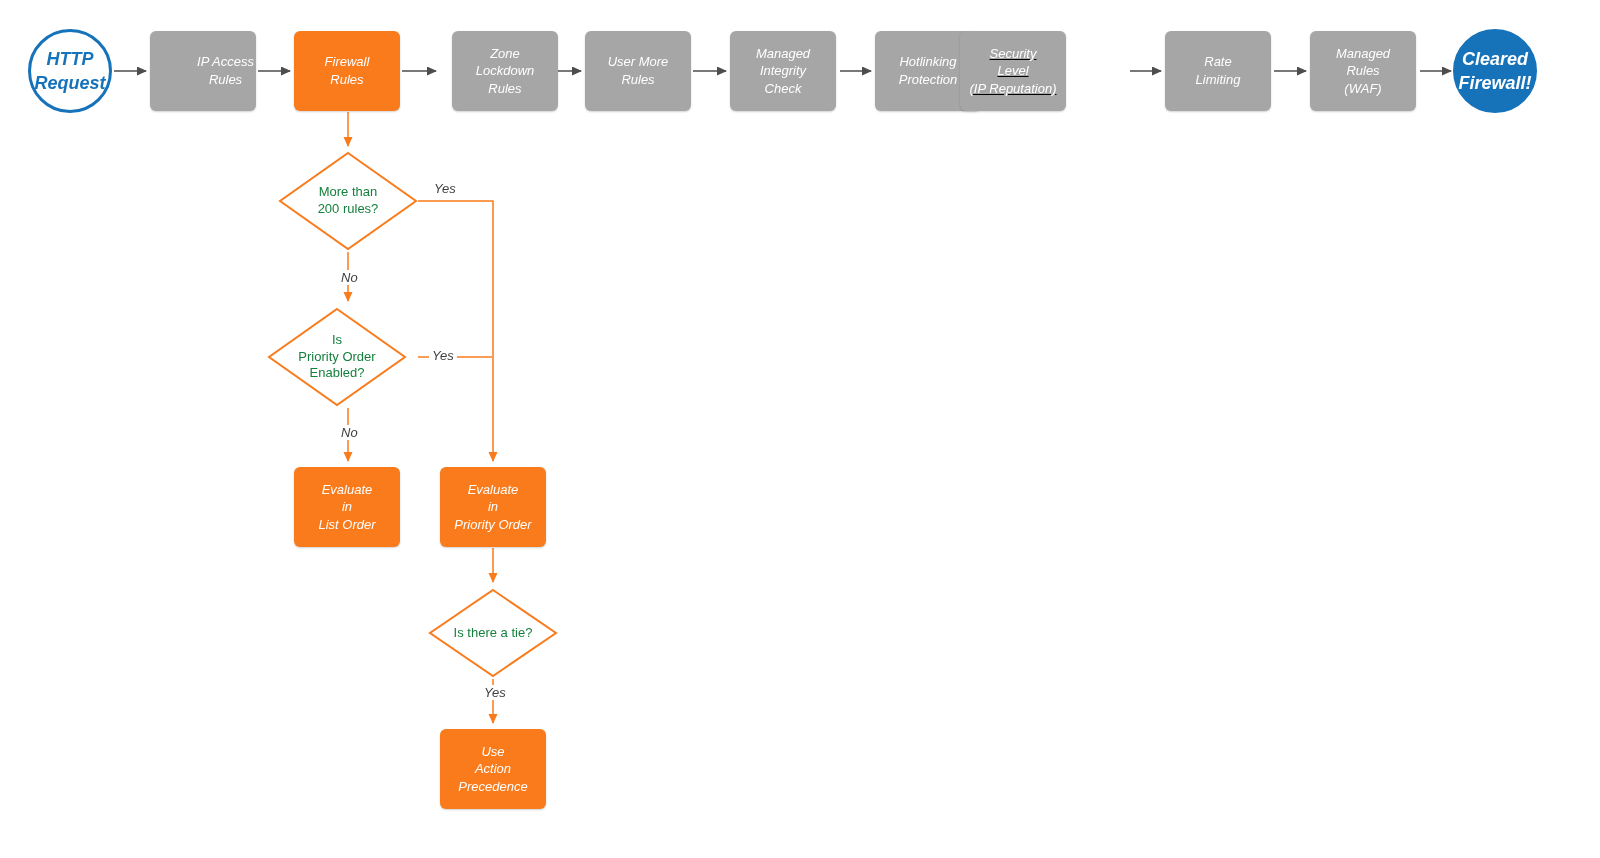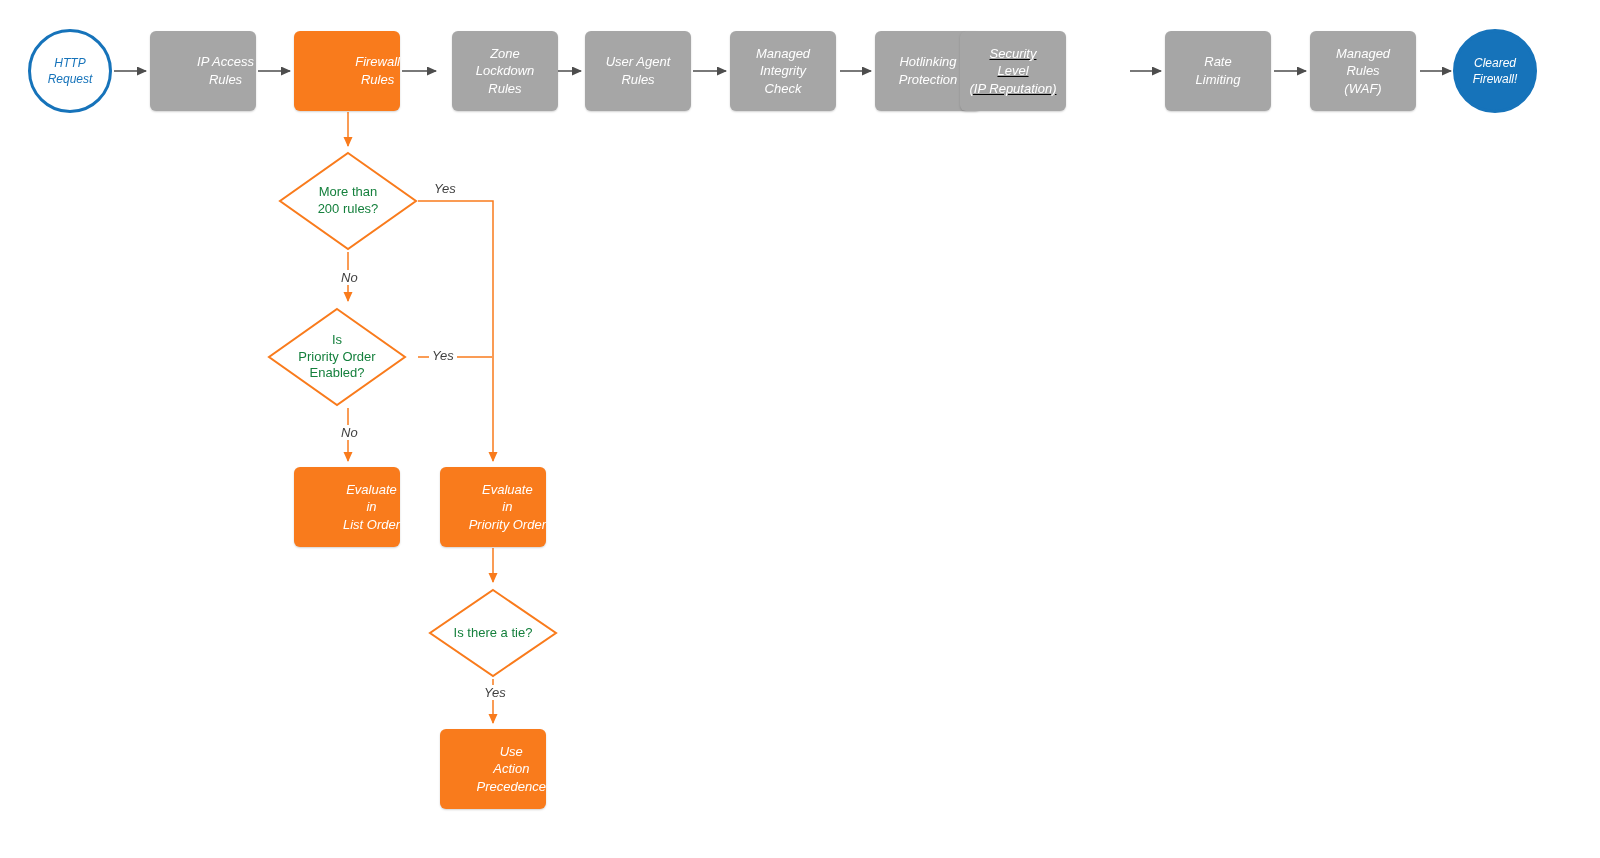--- a/index.html
+++ b/index.html
@@ -17,26 +17,26 @@
     text-align:center;
     box-sizing:border-box;
   }
   .node span{white-space:pre-line;line-height:1.35;}
   .box{
     width:106px;height:80px;border-radius:6px;
     box-shadow:0 1px 2px rgba(0,0,0,.18);
   }
   .box span{color:#ffffff;font-style:italic;font-size:13px;}
   .gray{background:#A6A6A6;}
-  .orange{background:#F97B1C;justify-content:flex-end;}
+  .orange{background:#F97B1C;}
   .circle{
     width:84px;height:84px;border-radius:50%;
     background:#ffffff;border:3px solid #1673BA;
   }
-  .circle span{color:#1673BA;font-weight:normal;font-style:italic;font-size:12px;}
+  .circle span{color:#1673BA;font-weight:bold;font-style:italic;font-size:18px;}
   .circle.end{background:#1673BA;}
   .circle.end span{color:#ffffff;}
   .diamond{position:absolute;}
   .diamond svg{position:absolute;left:0;top:0;width:100%;height:100%;}
   .diamond svg polygon{fill:#ffffff;stroke:#F97B1C;stroke-width:2;}
   .dtext{
     position:absolute;left:0;top:0;right:0;bottom:0;
     display:flex;align-items:center;justify-content:center;
     text-align:center;color:#15803d;font-size:13px;
     white-space:pre-line;line-height:1.3;
@@ -95,21 +95,21 @@
   <div class="node box orange" style="left:294px;top:31px;">
       <span>Firewall
 Rules</span>
     </div>
   <div class="node box gray" style="left:452px;top:31px;">
       <span>Zone
 Lockdown
 Rules</span>
     </div>
   <div class="node box gray" style="left:585px;top:31px;">
-      <span>User Agent
+      <span>User More
 Rules</span>
     </div>
   <div class="node box gray" style="left:730px;top:31px;">
       <span>Managed
 Integrity
 Check</span>
     </div>
   <div class="node box gray" style="left:875px;top:31px;">
       <span>Hotlinking
 Protection</span>

